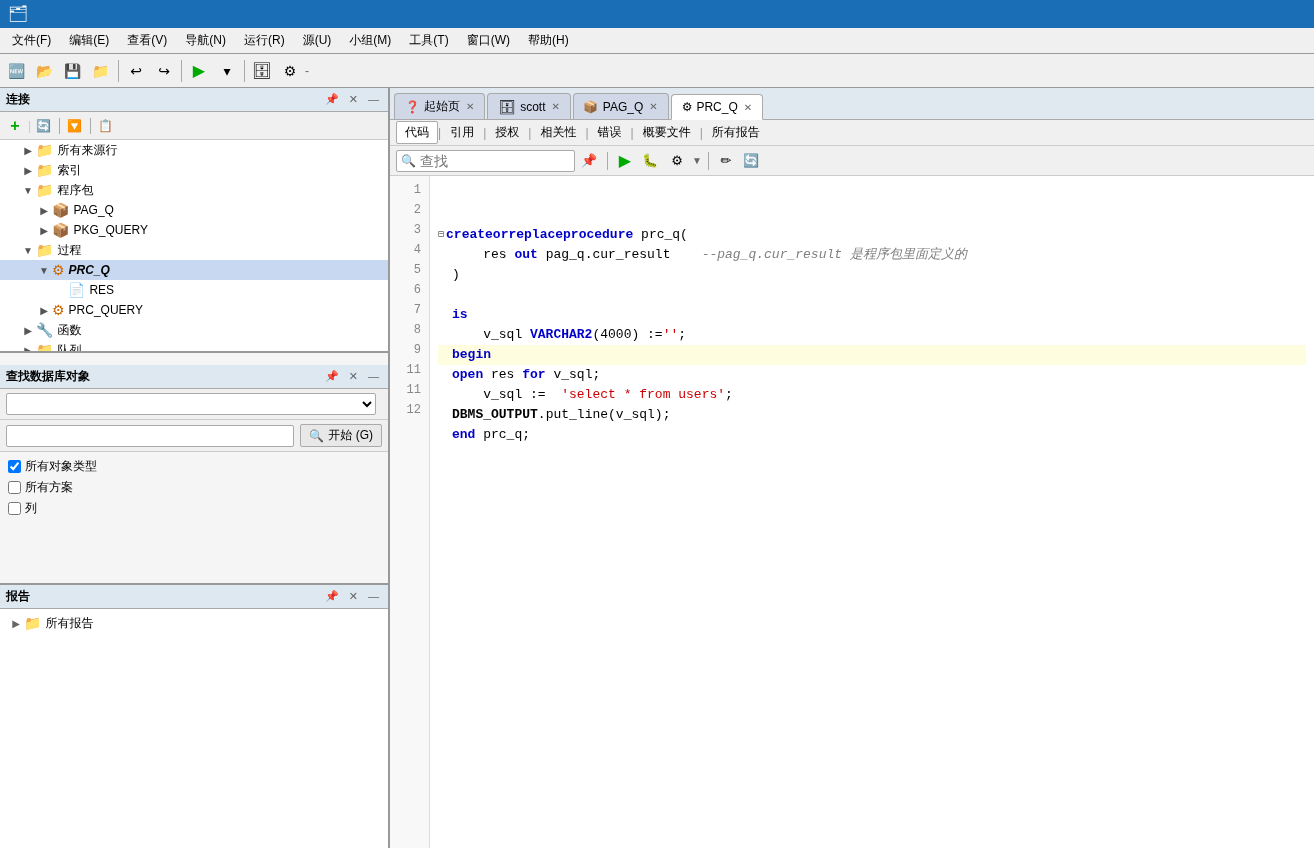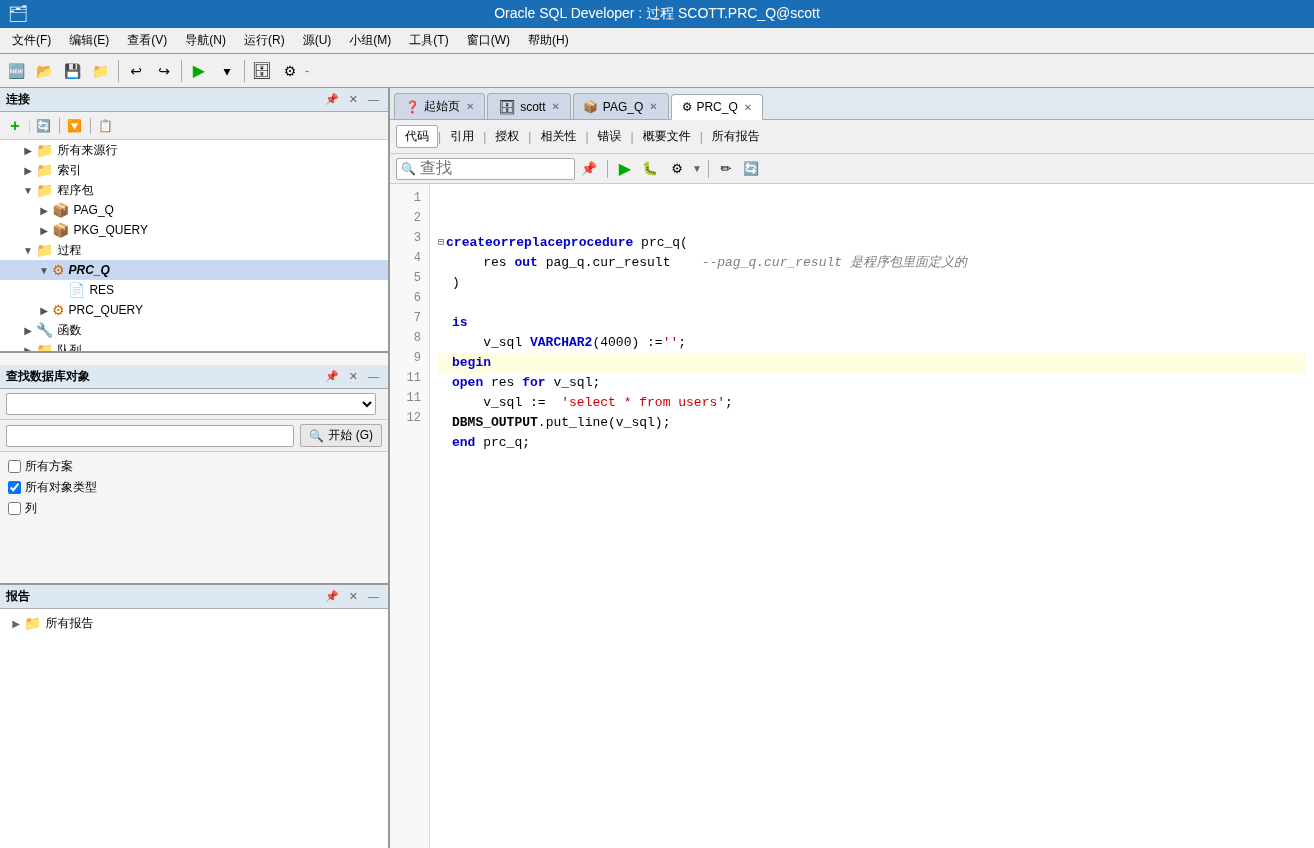--- a/index.html
+++ b/index.html
@@ -246,21 +246,21 @@
     }
     .tab-icon { margin-right: 4px; font-size: 12px; }
 
     
     #sub-tab-bar {
       background: #f0f0f0;
       border-bottom: 1px solid #ccc;
       display: flex;
       align-items: center;
       padding: 2px 6px;
-      height: 34px;
+      height: 26px;
       gap: 0;
     }
     .sub-tab {
       padding: 2px 8px;
       cursor: pointer;
       border: 1px solid transparent;
       font-size: 12px;
     }
     .sub-tab.active { border: 1px solid #aaa; background: white; border-radius: 2px; }
     .sub-tab-sep { color: #999; }
@@ -280,23 +280,22 @@
       align-items: center;
       border: 1px solid #aaa;
       border-radius: 2px;
       background: white;
       padding: 0 4px;
       height: 22px;
     }
     .search-box input {
       border: none;
       outline: none;
-      font-size: 16px;
+      font-size: 14px;
       width: 150px;
-      font-family: Liberation Mono, monospace;
     }
     .editor-tool-btn {
       width: 22px;
       height: 22px;
       border: 1px solid transparent;
       background: transparent;
       border-radius: 2px;
       cursor: pointer;
       display: flex;
       align-items: center;
@@ -341,21 +340,20 @@
     }
 
     
     .dropdown-arrow { font-size: 10px; color: #666; }
   </style>
 </head>
 <body>
 
 <div id="title-bar" style="position:relative;">
   <span style="position:absolute;left:8px;top:4px;font-size:16px;">🗂</span>
-  <span>Oracle SQL Developer : 过程 SCOTT.PRC_Q@scott</span>
 </div>
 
 <div id="menu-bar">
   <span class="menu-item">文件(F)</span>
   <span class="menu-item">编辑(E)</span>
   <span class="menu-item">查看(V)</span>
   <span class="menu-item">导航(N)</span>
   <span class="menu-item">运行(R)</span>
   <span class="menu-item">源(U)</span>
   <span class="menu-item">小组(M)</span>
@@ -484,26 +482,26 @@
       </div>
       <div class="search-db-toolbar" style="padding:4px 6px;">
         <input type="text" class="search-db-input" style="">
         <button class="start-btn">
           <span>🔍</span>
           <span>开始 (G)</span>
         </button>
       </div>
       <div class="search-options">
         <div class="option-row">
+          <input type="checkbox" id="opt2" checked="" style="">
+          <label for="opt2">所有对象类型</label>
+        </div>
+        <div class="option-row">
           <input type="checkbox" id="opt1" style="">
           <label for="opt1">所有方案</label>
-        </div>
-        <div class="option-row">
-          <input type="checkbox" id="opt2" checked="" style="">
-          <label for="opt2">所有对象类型</label>
         </div>
         <div class="option-row">
           <input type="checkbox" id="opt3" style="">
           <label for="opt3">列</label>
         </div>
       </div>
     </div>
 
     <div id="report-panel">
       <div class="panel-header">

